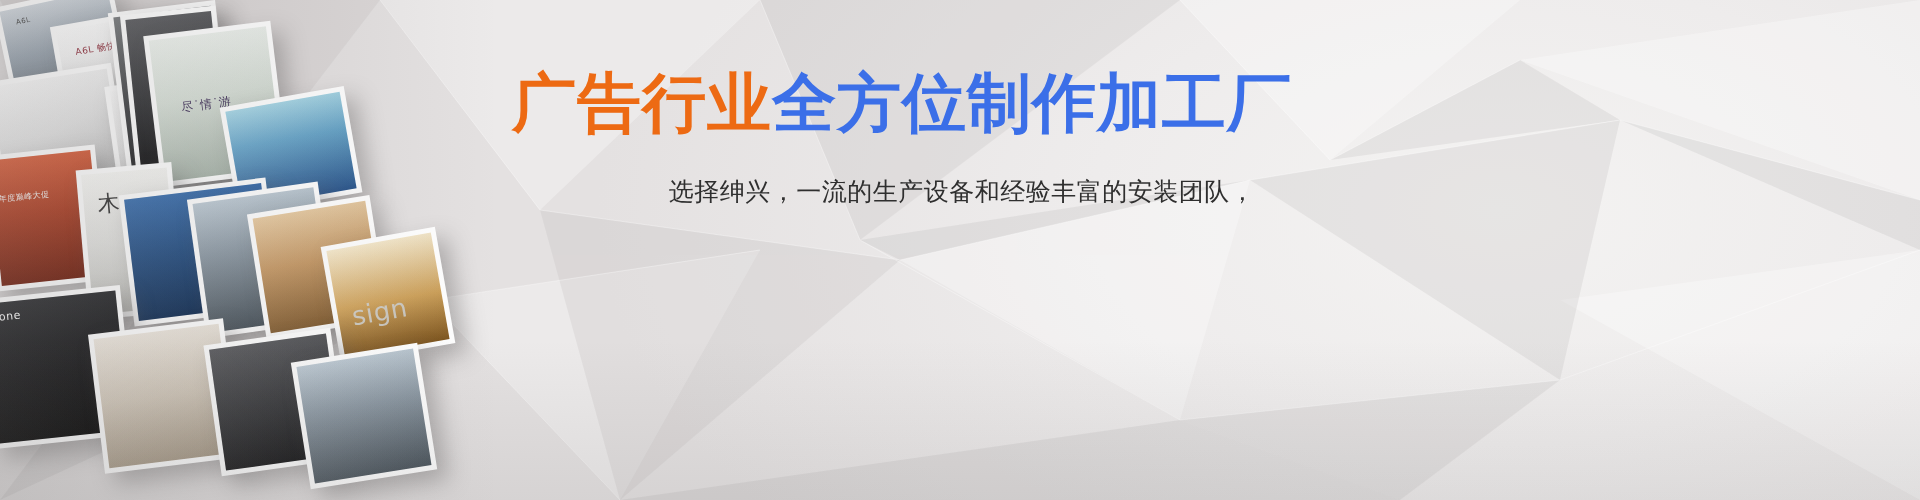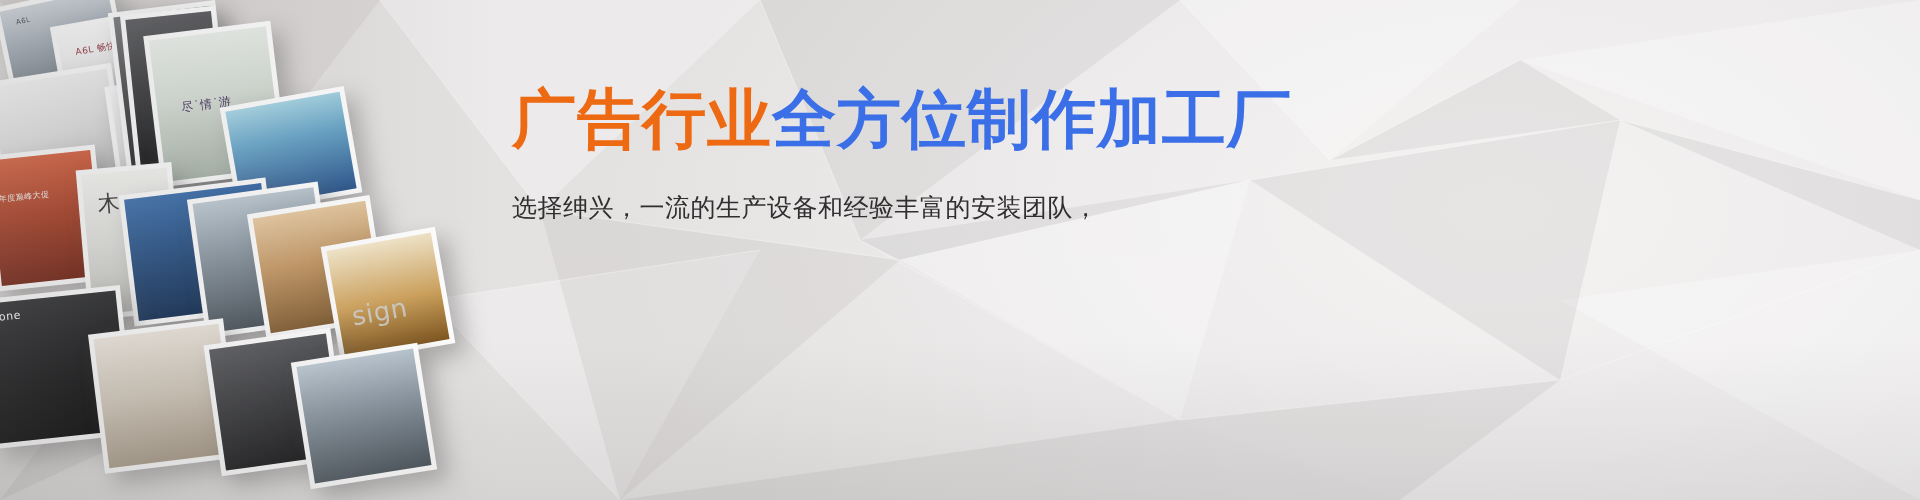--- a/index.html
+++ b/index.html
@@ -100,42 +100,42 @@
       linear-gradient(180deg,#fafaf7 0%,#ededea 50%,#d5d5d0 100%); }
   .sk-sign     { background:
       linear-gradient(180deg,#f0e9df 0%,#ddd2c2 50%,#b9aa95 100%); }
   .sk-glow     { background:
       linear-gradient(180deg,#f6e8c8 0%,#d9a85a 55%,#8c5f22 100%); }
 
   
   .copy {
     position: absolute;
     left: 512px;
-    top: 86px;
+    top: 70px;
     width: 900px;
   }
   .headline {
     font-size: 64px;
     font-weight: 700;
     line-height: 1.05;
     letter-spacing: 1px;
     white-space: nowrap;
     margin: 0;
   }
   .hl-a { color: #ED6A13; }
   .hl-b { color: #3B6FE8; }
 
   .subcopy {
     margin-top: 34px;
     font-size: 25px;
     line-height: 1.65;
     color: #2f2f2f;
     letter-spacing: .5px;
   }
-  .subcopy div { white-space: nowrap; }
+  .subcopy div { white-space: nowrap; text-align: center; }
 </style>
 </head>
 <body>
 
 <div class="banner">
 
   <div class="bg-base"></div>
 
   <div class="facets">
     <svg viewBox="0 0 1920 500" preserveAspectRatio="none">

